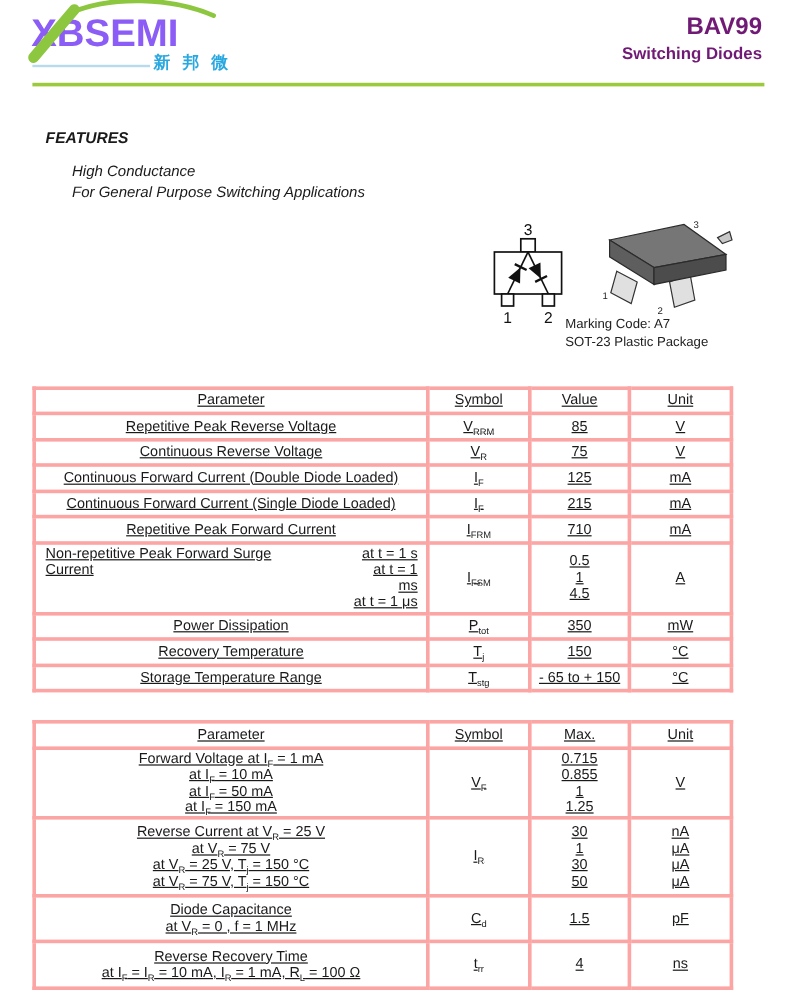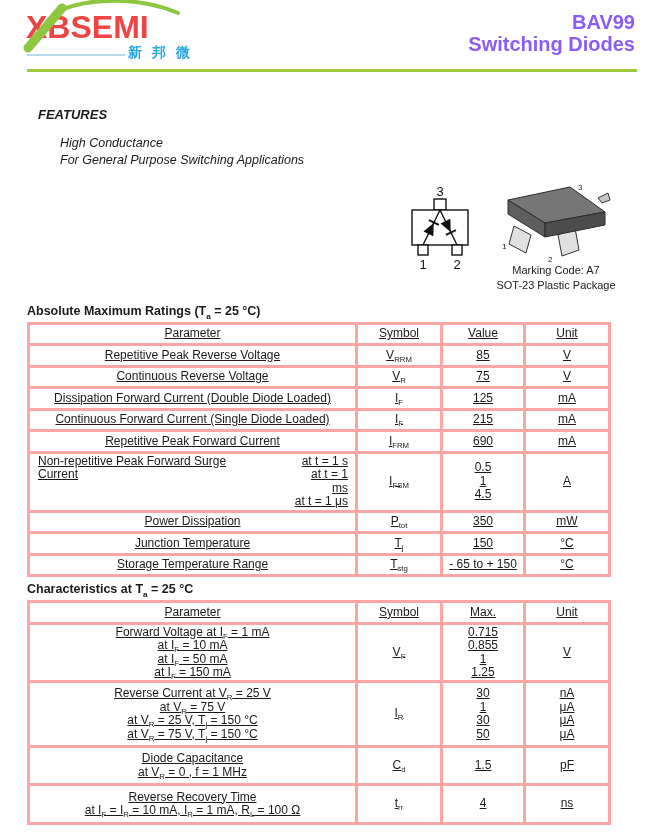--- a/index.html
+++ b/index.html
@@ -2,37 +2,37 @@
 <html><head>
 <meta charset="utf-8">
 <style>
   html,body{margin:0;padding:0;background:#e8e8e8;}
   .page{
     position:relative;width:656px;height:840px;background:#ffffff;margin:0 auto;
     font-family:"Liberation Sans",sans-serif;color:#1a1a1a;overflow:hidden;
   }
   
   .brand-text{position:absolute;left:26px;top:11px;font-size:32px;font-weight:700;
-    color:#ef4444;letter-spacing:0;line-height:32px;}
+    color:#8b5cf6;letter-spacing:0;line-height:32px;}
   .swoosh{position:absolute;left:18px;top:0;pointer-events:none;}
   .brand-cn{position:absolute;left:128px;top:44px;font-size:14px;font-weight:700;
     color:#29A8E0;letter-spacing:10px;line-height:16px;}
   .brand-underline{position:absolute;left:27px;top:54px;width:98px;height:2px;background:#B7DAEC;}
-  .doc-titles{position:absolute;top:10px;right:21px;text-align:right;color:#8b5cf6;}
+  .doc-titles{position:absolute;top:10px;right:21px;text-align:right;color:#701a75;}
   .doc-titles .pn{font-size:20px;font-weight:700;line-height:24px;}
-  .doc-titles .st{font-size:20px;font-weight:700;line-height:21px;}
+  .doc-titles .st{font-size:14px;font-weight:700;line-height:21px;}
   .green-rule{position:absolute;left:27px;top:69px;width:610px;height:3px;background:#9DC93C;}
   
   .features{position:absolute;left:38px;top:107px;font-style:italic;}
   .features-title{font-size:13px;font-weight:700;margin-bottom:13px;}
   .feature-list{margin-left:22px;font-size:12.5px;line-height:17px;}
   
   .fig-schematic{position:absolute;left:405px;top:183px;}
   .fig-3d{position:absolute;left:498px;top:180px;}
-  .fig-caption{position:absolute;left:471px;top:263px;width:170px;text-align:center;
+  .fig-caption{position:absolute;left:471px;top:263px;width:170px;
     font-size:11px;line-height:15px;color:#222;}
   
   .tbl-title{position:absolute;left:27px;font-size:12.5px;font-weight:700;}
   #t1-title{top:304px;}
   #t2-title{top:582px;}
   table.ds{position:absolute;left:27px;border-collapse:collapse;table-layout:fixed;width:581px;}
   #t1{top:322px;}
   #t2{top:600px;}
   .ds td,.ds th{border:3px solid #fca5a5;font-size:12px;font-weight:400;text-align:center;
     vertical-align:middle;padding:0 2px;line-height:13.5px;color:#1a1a1a;text-decoration:underline;}
@@ -102,21 +102,20 @@
     <text x="4" y="69" font-size="8" fill="#222">1</text>
     <text x="50" y="82" font-size="8" fill="#222">2</text>
     <text x="80" y="10" font-size="8" fill="#222">3</text>
   </svg>
 
   <div class="fig-caption">
     <div>Marking Code: A7</div>
     <div>SOT-23 Plastic Package</div>
   </div>
 
-  <div class="tbl-title" id="t1-title">Absolute Maximum Ratings (T<sub>a</sub> = 25 °C)</div>
 
   <table class="ds" id="t1">
     <colgroup>
         <col style="width:328px">
         <col style="width:85px">
         <col style="width:83px">
         <col style="width:85px">
       </colgroup>
     <tbody>
         <tr class="r21">
@@ -131,35 +130,35 @@
       <td>85</td>
       <td>V</td>
     </tr>
     <tr class="r215">
       <td>Continuous Reverse Voltage</td>
       <td>V<sub>R</sub></td>
       <td>75</td>
       <td>V</td>
     </tr>
     <tr class="r215">
-      <td class="small-param">Dissipation Forward Current (Double Diode Loaded)</td>
+      <td class="small-param">Continuous Forward Current (Double Diode Loaded)</td>
       <td>I<sub>F</sub></td>
       <td>125</td>
       <td>mA</td>
     </tr>
     <tr class="r215">
       <td class="small-param">Continuous Forward Current (Single Diode Loaded)</td>
       <td>I<sub>F</sub></td>
       <td>215</td>
       <td>mA</td>
     </tr>
     <tr class="r215">
       <td>Repetitive Peak Forward Current</td>
       <td>I<sub>FRM</sub></td>
-      <td>690</td>
+      <td>710</td>
       <td>mA</td>
     </tr>
     <tr class="r43">
       <td>
         <div class="surge-wrap">
           <span>Non-repetitive Peak Forward Surge Current</span>
           <span class="surge-conds">
                 <div>at t = 1 s</div>
                 <div>at t = 1 ms</div>
                 <div>at t = 1 μs</div>
@@ -174,35 +173,34 @@
           </td>
       <td>A</td>
     </tr>
     <tr class="r215">
       <td>Power Dissipation</td>
       <td>P<sub>tot</sub></td>
       <td>350</td>
       <td>mW</td>
     </tr>
     <tr class="r215">
-      <td>Junction Temperature</td>
+      <td>Recovery Temperature</td>
       <td>T<sub>j</sub></td>
       <td>150</td>
       <td>°C</td>
     </tr>
     <tr class="r215">
       <td>Storage Temperature Range</td>
       <td>T<sub>stg</sub></td>
       <td>- 65 to + 150</td>
       <td>°C</td>
     </tr>
   </tbody>
     </table>
 
-  <div class="tbl-title" id="t2-title">Characteristics at T<sub>a</sub> = 25 °C</div>
 
   <table class="ds" id="t2">
     <colgroup>
         <col style="width:328px">
         <col style="width:85px">
         <col style="width:83px">
         <col style="width:85px">
       </colgroup>
     <tbody>
         <tr class="r22">

